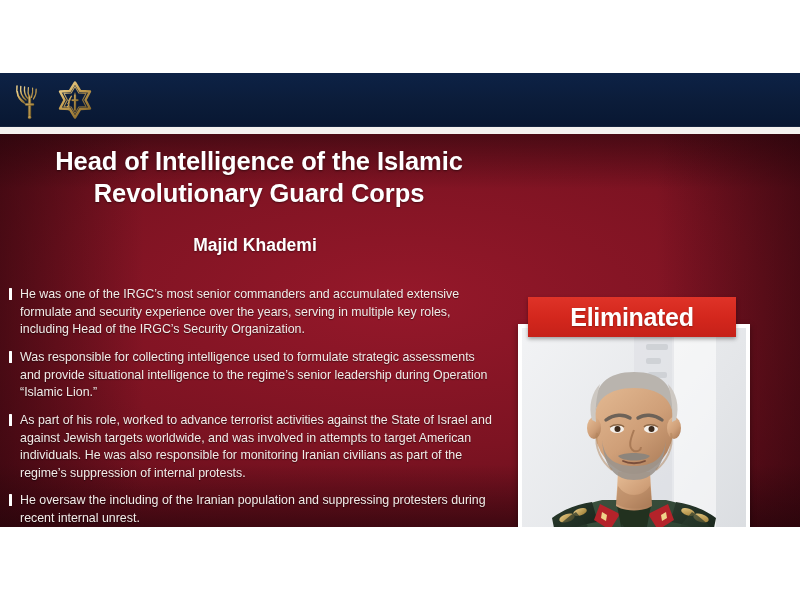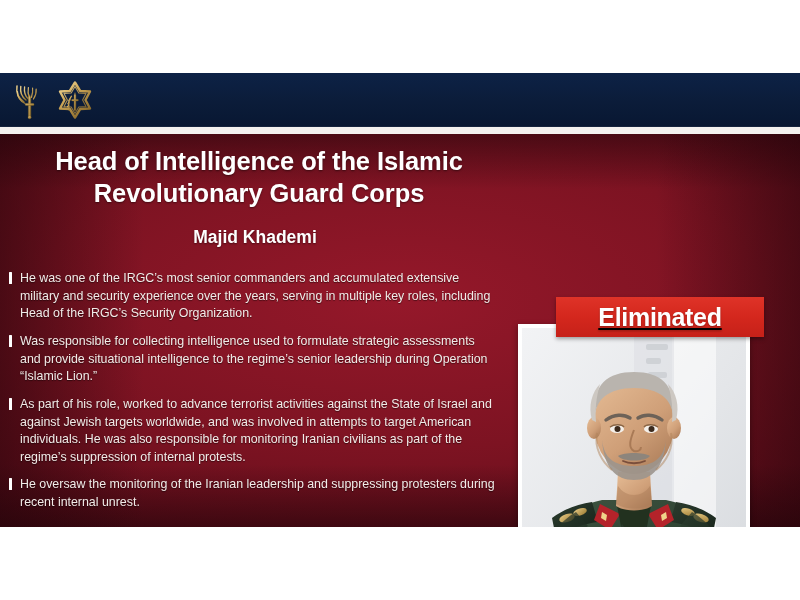--- a/index.html
+++ b/index.html
@@ -88,21 +88,21 @@
     text-align: center;
     color: #ffffff;
     font-size: 25.5px;
     line-height: 1.26;
     font-weight: bold;
     letter-spacing: -0.1px;
     text-shadow: 0 1px 2px rgba(0,0,0,0.45);
   }
 
   .subject-name {
-    margin: 8px;
+    margin: 16px;
     padding: 10px 22px 0 22px;
     text-align: center;
     color: #ffffff;
     font-size: 17.5px;
     font-weight: bold;
     line-height: 1.2;
     text-shadow: 0 1px 2px rgba(0,0,0,0.45);
   }
 
   .bullets {
@@ -126,31 +126,30 @@
     width: 3px;
     height: 12px;
     background: #ffffff;
     border-radius: 0.5px;
   }
   .bullet-text { display: block; }
 
   
   .eliminated-banner {
     position: absolute;
-    left: 556px;
+    left: 528px;
     top: 163px;
     width: 208px;
     height: 40px;
     background: linear-gradient(180deg, #df3328 0%, #d4271d 50%, #c62119 100%);
     display: flex;
     align-items: center;
     justify-content: center;
     z-index: 6;
     box-shadow: 0 2px 4px rgba(0,0,0,0.35);
-    text-decoration: underline;
   }
   .eliminated-text {
     color: #ffffff;
     font-size: 25px;
     font-weight: bold;
     letter-spacing: -0.3px;
     line-height: 1;
     text-shadow: 0 1px 2px rgba(0,0,0,0.3);
   }
 
@@ -248,33 +247,33 @@
 
     <div class="left-col">
 
       <h1 class="headline">Head of Intelligence of the Islamic Revolutionary Guard Corps</h1>
 
       <h2 class="subject-name">Majid Khademi</h2>
 
       <ul class="bullets">
         <li class="bullet">
           <span class="bullet-marker"></span>
-          <span class="bullet-text">He was one of the IRGC’s most senior commanders and accumulated extensive military and security experience over the years, serving in multiple key roles, including Head of the IRGC’s Security Organization.</span>
+          <span class="bullet-text">He was one of the IRGC’s most senior commanders and accumulated extensive formulate and security experience over the years, serving in multiple key roles, including Head of the IRGC’s Security Organization.</span>
         </li>
         <li class="bullet">
           <span class="bullet-marker"></span>
           <span class="bullet-text">Was responsible for collecting intelligence used to formulate strategic assessments and provide situational intelligence to the regime’s senior leadership during Operation “Islamic Lion.”</span>
         </li>
         <li class="bullet">
           <span class="bullet-marker"></span>
           <span class="bullet-text">As part of his role, worked to advance terrorist activities against the State of Israel and against Jewish targets worldwide, and was involved in attempts to target American individuals. He was also responsible for monitoring Iranian civilians as part of the regime’s suppression of internal protests.</span>
         </li>
         <li class="bullet">
           <span class="bullet-marker"></span>
-          <span class="bullet-text">He oversaw the monitoring of the Iranian leadership and suppressing protesters during recent internal unrest.</span>
+          <span class="bullet-text">He oversaw the including of the Iranian population and suppressing protesters during recent internal unrest.</span>
         </li>
       </ul>
 
     </div>
 
     <div class="photo-frame">
       <div class="photo">
         <svg width="100%" height="100%" viewBox="0 0 224 292" preserveAspectRatio="xMidYMid slice" aria-hidden="true">
           <defs>
             <linearGradient id="bgWall" x1="0" y1="0" x2="1" y2="1">

